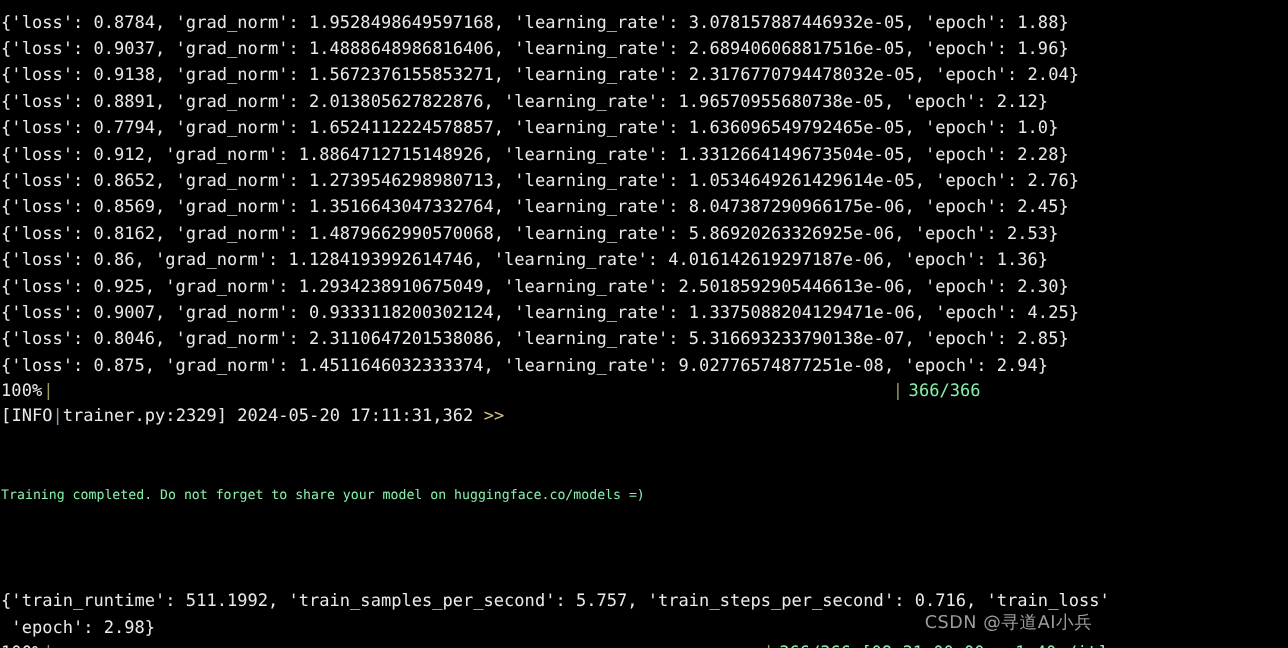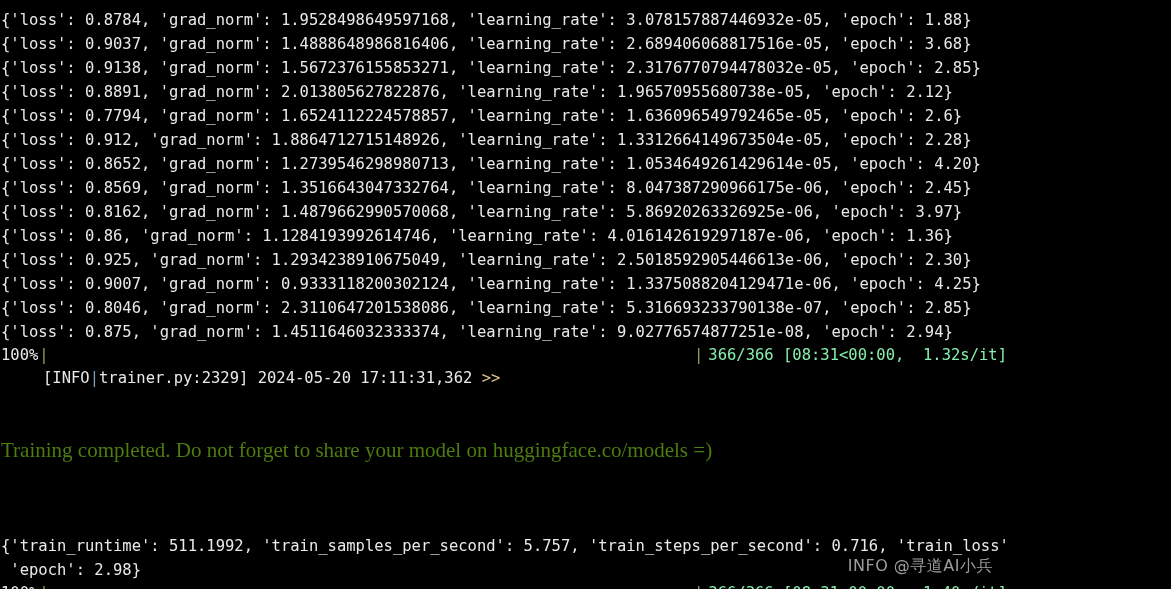--- a/index.html
+++ b/index.html
@@ -81,33 +81,31 @@
     line-height: 22px;
     white-space: pre;
   }
   .info-line {
     white-space: pre;
     height: 24px;
     line-height: 24px;
     padding-left: 1px;
     font-size: 15.5px;
     color: #e9e9e9;
-    margin-left: 42px;
   }
   .info-tag { color: #e9e9e9; }
   .info-pipe { color: #7f9fbf; }
   .info-arrow { color: #d8c38a; }
   .completed-line {
     white-space: pre;
     height: 24px;
     line-height: 24px;
     padding-left: 1px;
-    font-size: 21px;
-    color: #4d7c0f;
-    font-family: Liberation Serif, serif;
+    font-size: 12px;
+    color: #86efac;
   }
   .watermark {
     position: absolute;
     right: 14px;
     top: 556px;
     color: #b9b9b9;
     font-family: "DejaVu Sans", "Liberation Sans", sans-serif;
     font-size: 16px;
     line-height: 20px;
     opacity: 0.85;
@@ -116,45 +114,44 @@
   }
   #block-metrics { padding-top: 8px; }
 </style>
 </head>
 <body>
 
 <div id="terminal">
 
   <div id="block-metrics">
     <div class="log-line">{'loss': 0.8784, 'grad_norm': 1.9528498649597168, 'learning_rate': 3.078157887446932e-05, 'epoch': 1.88}</div>
-    <div class="log-line">{'loss': 0.9037, 'grad_norm': 1.4888648986816406, 'learning_rate': 2.689406068817516e-05, 'epoch': 3.68}</div>
-    <div class="log-line">{'loss': 0.9138, 'grad_norm': 1.5672376155853271, 'learning_rate': 2.3176770794478032e-05, 'epoch': 2.85}</div>
+    <div class="log-line">{'loss': 0.9037, 'grad_norm': 1.4888648986816406, 'learning_rate': 2.689406068817516e-05, 'epoch': 1.96}</div>
+    <div class="log-line">{'loss': 0.9138, 'grad_norm': 1.5672376155853271, 'learning_rate': 2.3176770794478032e-05, 'epoch': 2.04}</div>
     <div class="log-line">{'loss': 0.8891, 'grad_norm': 2.013805627822876, 'learning_rate': 1.96570955680738e-05, 'epoch': 2.12}</div>
-    <div class="log-line">{'loss': 0.7794, 'grad_norm': 1.6524112224578857, 'learning_rate': 1.636096549792465e-05, 'epoch': 2.6}</div>
+    <div class="log-line">{'loss': 0.7794, 'grad_norm': 1.6524112224578857, 'learning_rate': 1.636096549792465e-05, 'epoch': 1.0}</div>
     <div class="log-line">{'loss': 0.912, 'grad_norm': 1.8864712715148926, 'learning_rate': 1.3312664149673504e-05, 'epoch': 2.28}</div>
-    <div class="log-line">{'loss': 0.8652, 'grad_norm': 1.2739546298980713, 'learning_rate': 1.0534649261429614e-05, 'epoch': 4.20}</div>
+    <div class="log-line">{'loss': 0.8652, 'grad_norm': 1.2739546298980713, 'learning_rate': 1.0534649261429614e-05, 'epoch': 2.76}</div>
     <div class="log-line">{'loss': 0.8569, 'grad_norm': 1.3516643047332764, 'learning_rate': 8.047387290966175e-06, 'epoch': 2.45}</div>
-    <div class="log-line">{'loss': 0.8162, 'grad_norm': 1.4879662990570068, 'learning_rate': 5.86920263326925e-06, 'epoch': 3.97}</div>
+    <div class="log-line">{'loss': 0.8162, 'grad_norm': 1.4879662990570068, 'learning_rate': 5.86920263326925e-06, 'epoch': 2.53}</div>
     <div class="log-line">{'loss': 0.86, 'grad_norm': 1.1284193992614746, 'learning_rate': 4.016142619297187e-06, 'epoch': 1.36}</div>
     <div class="log-line">{'loss': 0.925, 'grad_norm': 1.2934238910675049, 'learning_rate': 2.5018592905446613e-06, 'epoch': 2.30}</div>
     <div class="log-line">{'loss': 0.9007, 'grad_norm': 0.9333118200302124, 'learning_rate': 1.3375088204129471e-06, 'epoch': 4.25}</div>
     <div class="log-line">{'loss': 0.8046, 'grad_norm': 2.3110647201538086, 'learning_rate': 5.316693233790138e-07, 'epoch': 2.85}</div>
     <div class="log-line">{'loss': 0.875, 'grad_norm': 1.4511646032333374, 'learning_rate': 9.02776574877251e-08, 'epoch': 2.94}</div>
   </div>
 
   <div class="pbar-row">
     <span class="pbar-pct">100%</span>
     <span class="pbar-sep">|</span>
     <span class="pbar-track">
       <span class="pbar-fill" style="width: 100%;"></span>
     </span>
     <span class="pbar-endsep">|</span>
     <span class="pbar-stats">366/366</span>
     <span class="pbar-stats"> </span>
-    <span class="pbar-stats">[08:31&lt;00:00,  1.32s/it]</span>
   </div>
 
   <div class="info-line"><span class="info-tag">[</span><span class="info-tag">INFO</span><span class="info-pipe">|</span><span class="info-tag">trainer.py:2329</span><span class="info-tag">]</span><span> </span><span class="info-tag">2024-05-20 17:11:31,362</span><span> </span><span class="info-arrow">&gt;&gt;</span></div>
 
   <div class="blank-line"></div>
   <div class="blank-line"></div>
 
   <div class="completed-line">Training completed. Do not forget to share your model on huggingface.co/models =)</div>
 
   <div class="blank-line"></div>
@@ -171,15 +168,15 @@
     <span class="pbar-sep">|</span>
     <span class="pbar-track">
       <span class="pbar-fill" style="width: 100%;"></span>
     </span>
     <span class="pbar-endsep">|</span>
     <span class="pbar-stats">366/366</span>
     <span class="pbar-stats"> </span>
     <span class="pbar-stats">[08:31&lt;00:00,  1.40s/it]</span>
   </div>
 
-  <div class="watermark">INFO @寻道AI小兵</div>
+  <div class="watermark">CSDN @寻道AI小兵</div>
 
 </div>
 
 </body></html>

